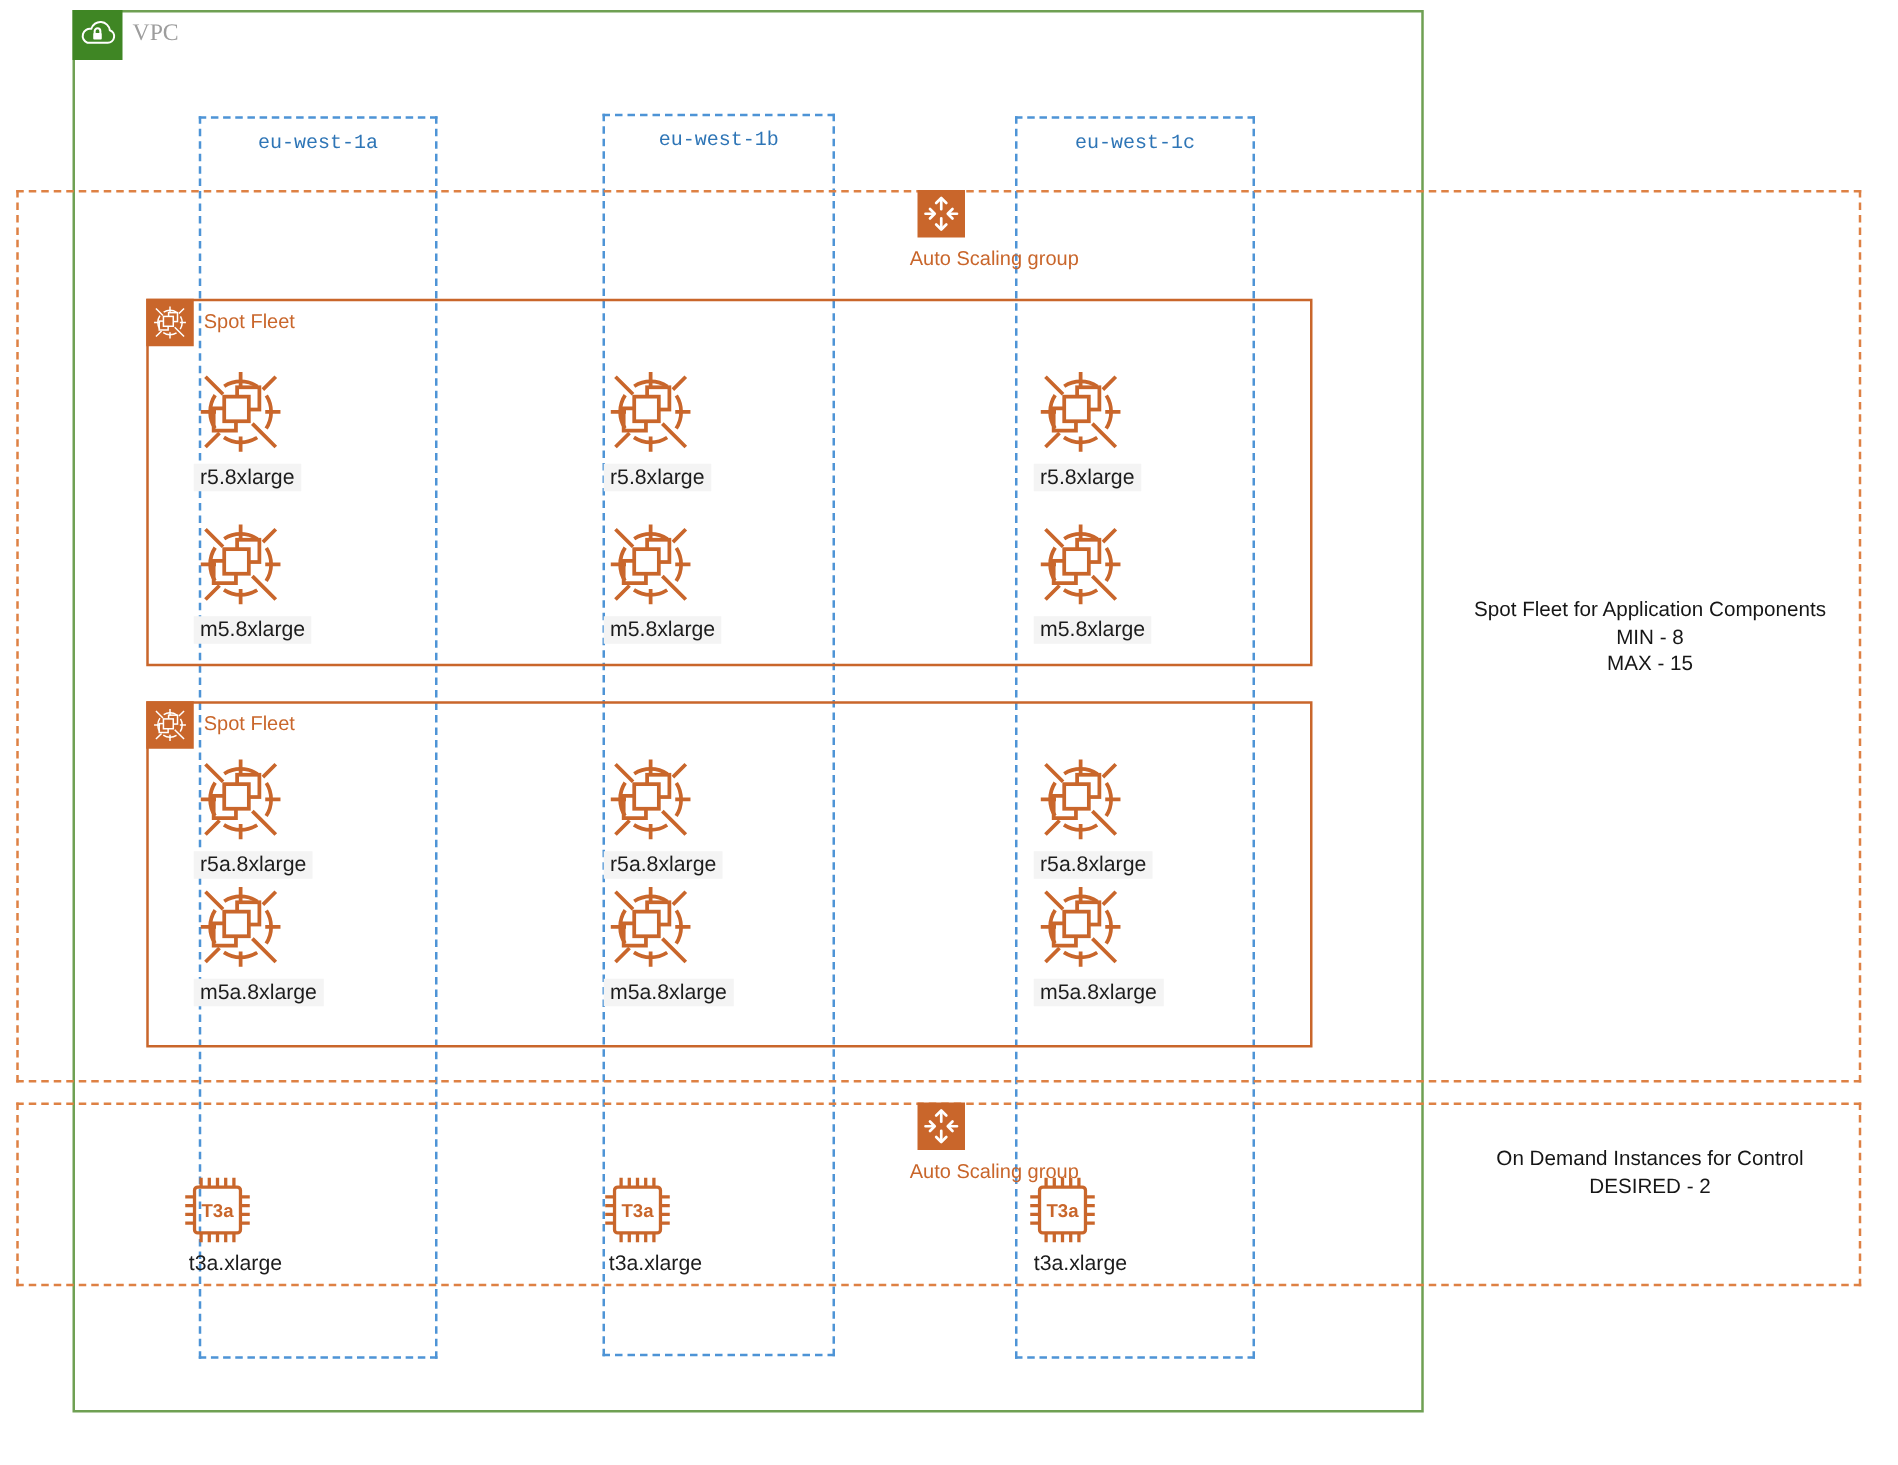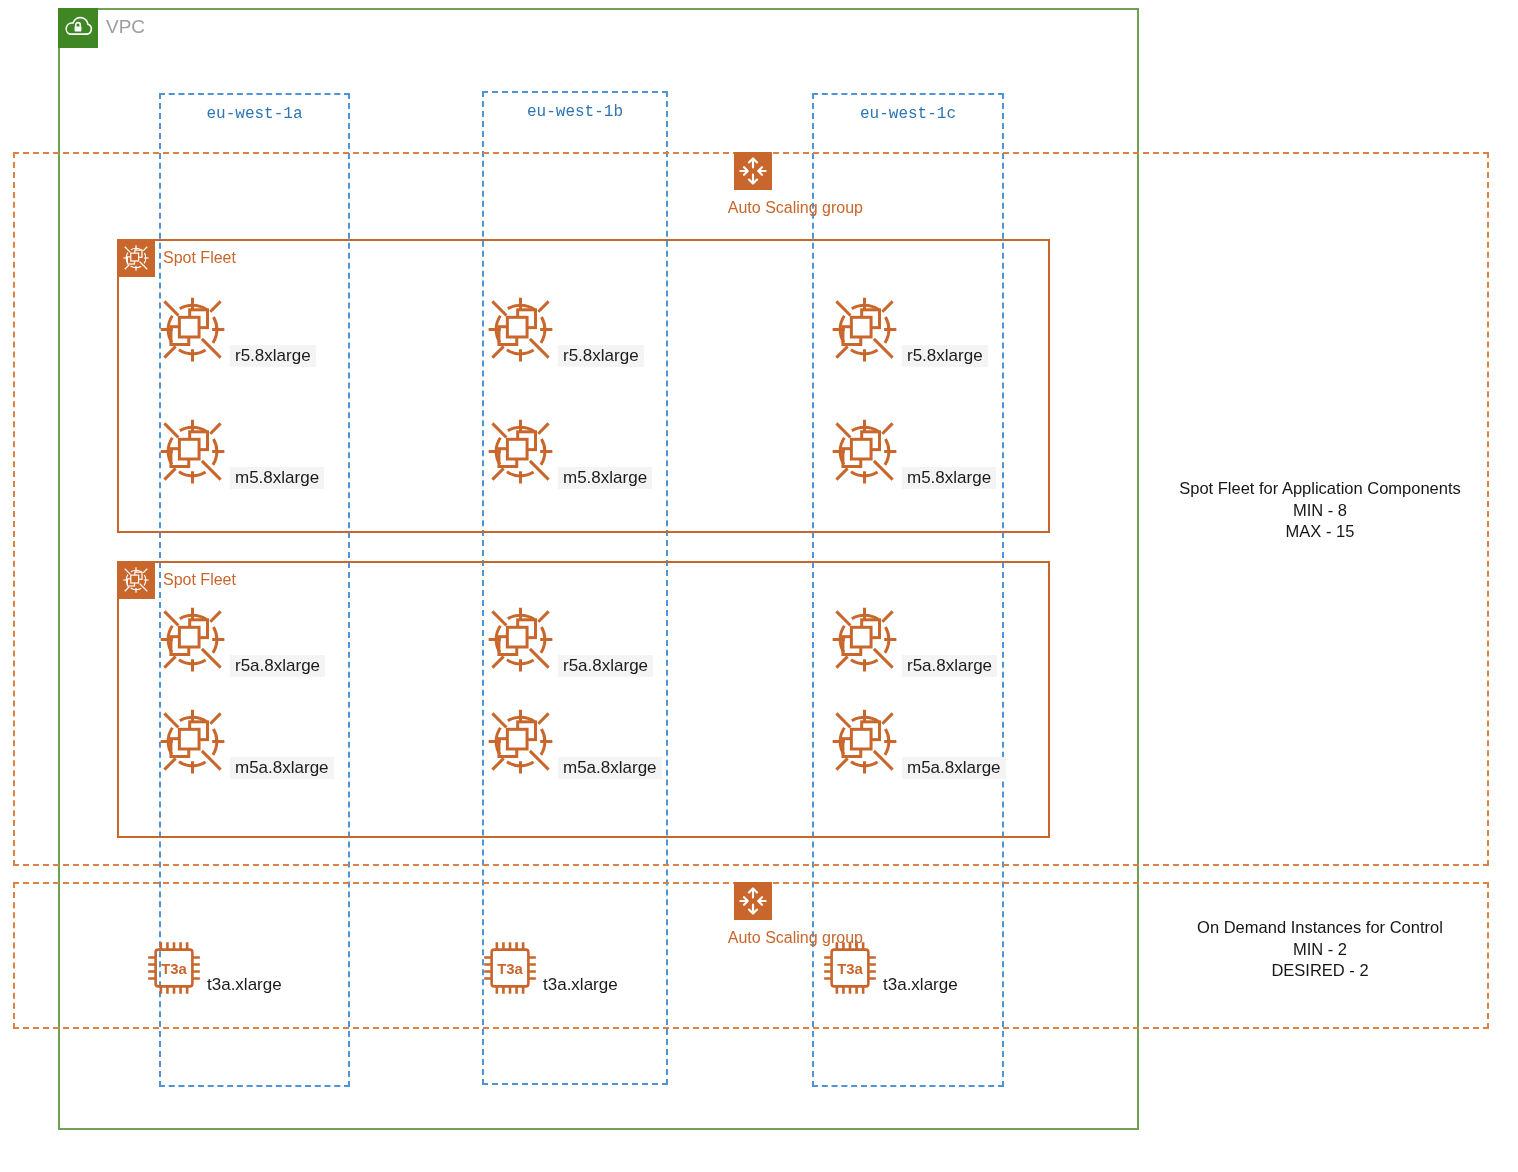--- a/index.html
+++ b/index.html
@@ -12,25 +12,25 @@
   .vpc-frame{border:2px solid var(--vpc-border,#6FA053);}
   .az-box{border:2px dashed var(--az-blue-border,#4E94D6);}
   .az-label{margin-top:10px;text-align:center;color:var(--az-blue-text,#2E75B6);font-size:16px;font-family:Liberation Mono, monospace;}
   .asg-boundary{border:2px dashed var(--orange-dashed,#DE8144);}
   .fleet-box{border:2px solid var(--orange,#C9662B);}
   
   .icon-sq{display:flex;align-items:center;justify-content:center;}
   .green-bg{background:var(--vpc-green,#3F8624);color:#ffffff;}
   .orange-bg{background:var(--orange,#C9662B);color:#ffffff;}
   
-  .vpc-label{color:#9d9d9d;font-size:19px;}
+  .vpc-label{color:#9d9d9d;font-size:19px;font-family:Liberation Serif, serif;}
   .olabel{color:var(--orange,#C9662B);font-size:16px;white-space:nowrap;}
   .center-label{width:220px;text-align:right;}
   
-  .cell{display:flex;flex-direction:row;align-items:flex-end;width:180px;}
+  .cell{display:flex;flex-direction:column;align-items:flex-start;width:180px;}
   .ilabel{margin-top:4px;font-size:17px;line-height:22px;color:#1c1c1c;
           background:var(--label-bg,#f4f4f4);padding:0 5px;white-space:nowrap;}
   .ilabel.plain{background:transparent;}
   .orange-spot{color:var(--orange,#C9662B);--spot-sq-fill:#ffffff;}
   .white-spot{color:#ffffff;--spot-sq-fill:var(--orange,#C9662B);}
   .chip{color:var(--orange,#C9662B);}
   
   .note{width:340px;text-align:center;font-size:16.5px;line-height:21.5px;color:#161616;}
 </style>
 </head>
@@ -218,17 +218,16 @@
     <div class="ilabel plain">t3a.xlarge</div>
   </div>
 
   <div class="abs note" style="left:1150px;top:478px;">
     <div>Spot Fleet for Application Components</div>
     <div>MIN - 8</div>
     <div>MAX - 15</div>
   </div>
   <div class="abs note" style="left:1150px;top:917px;">
     <div>On Demand Instances for Control</div>
-    <div>MIN - 2</div>
     <div>DESIRED - 2</div>
   </div>
 
 </div>
 
 </body></html>

